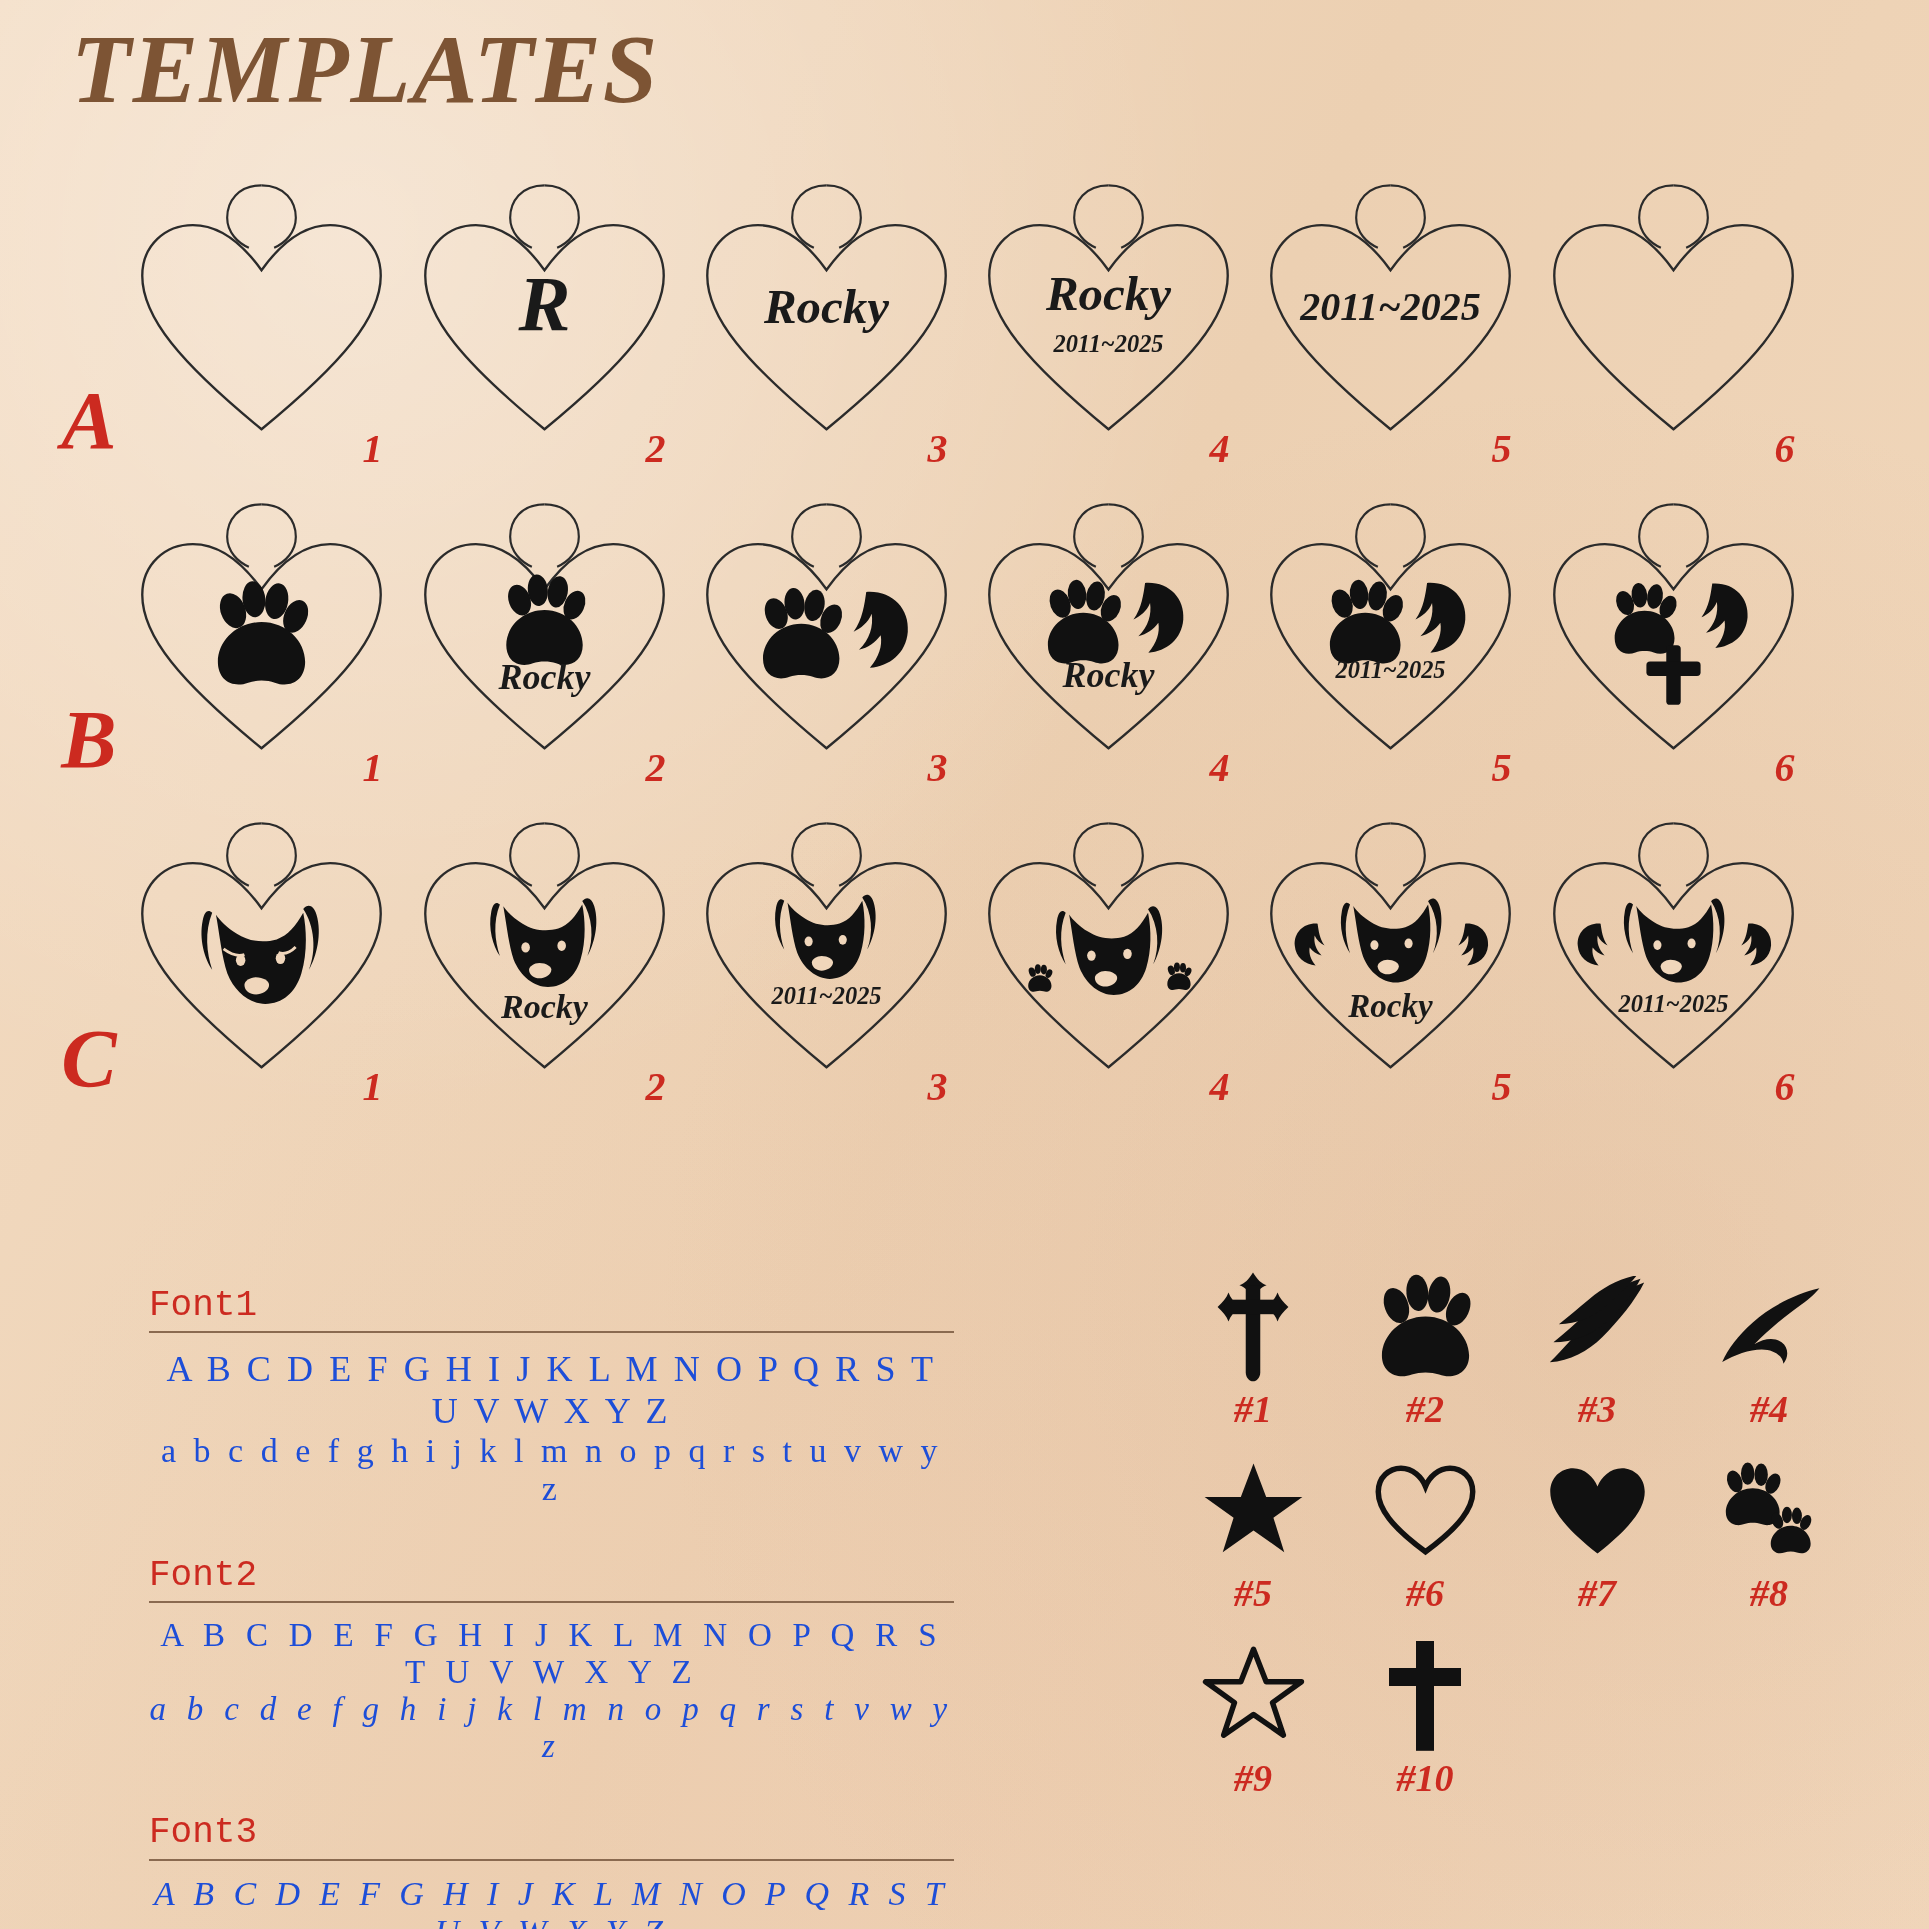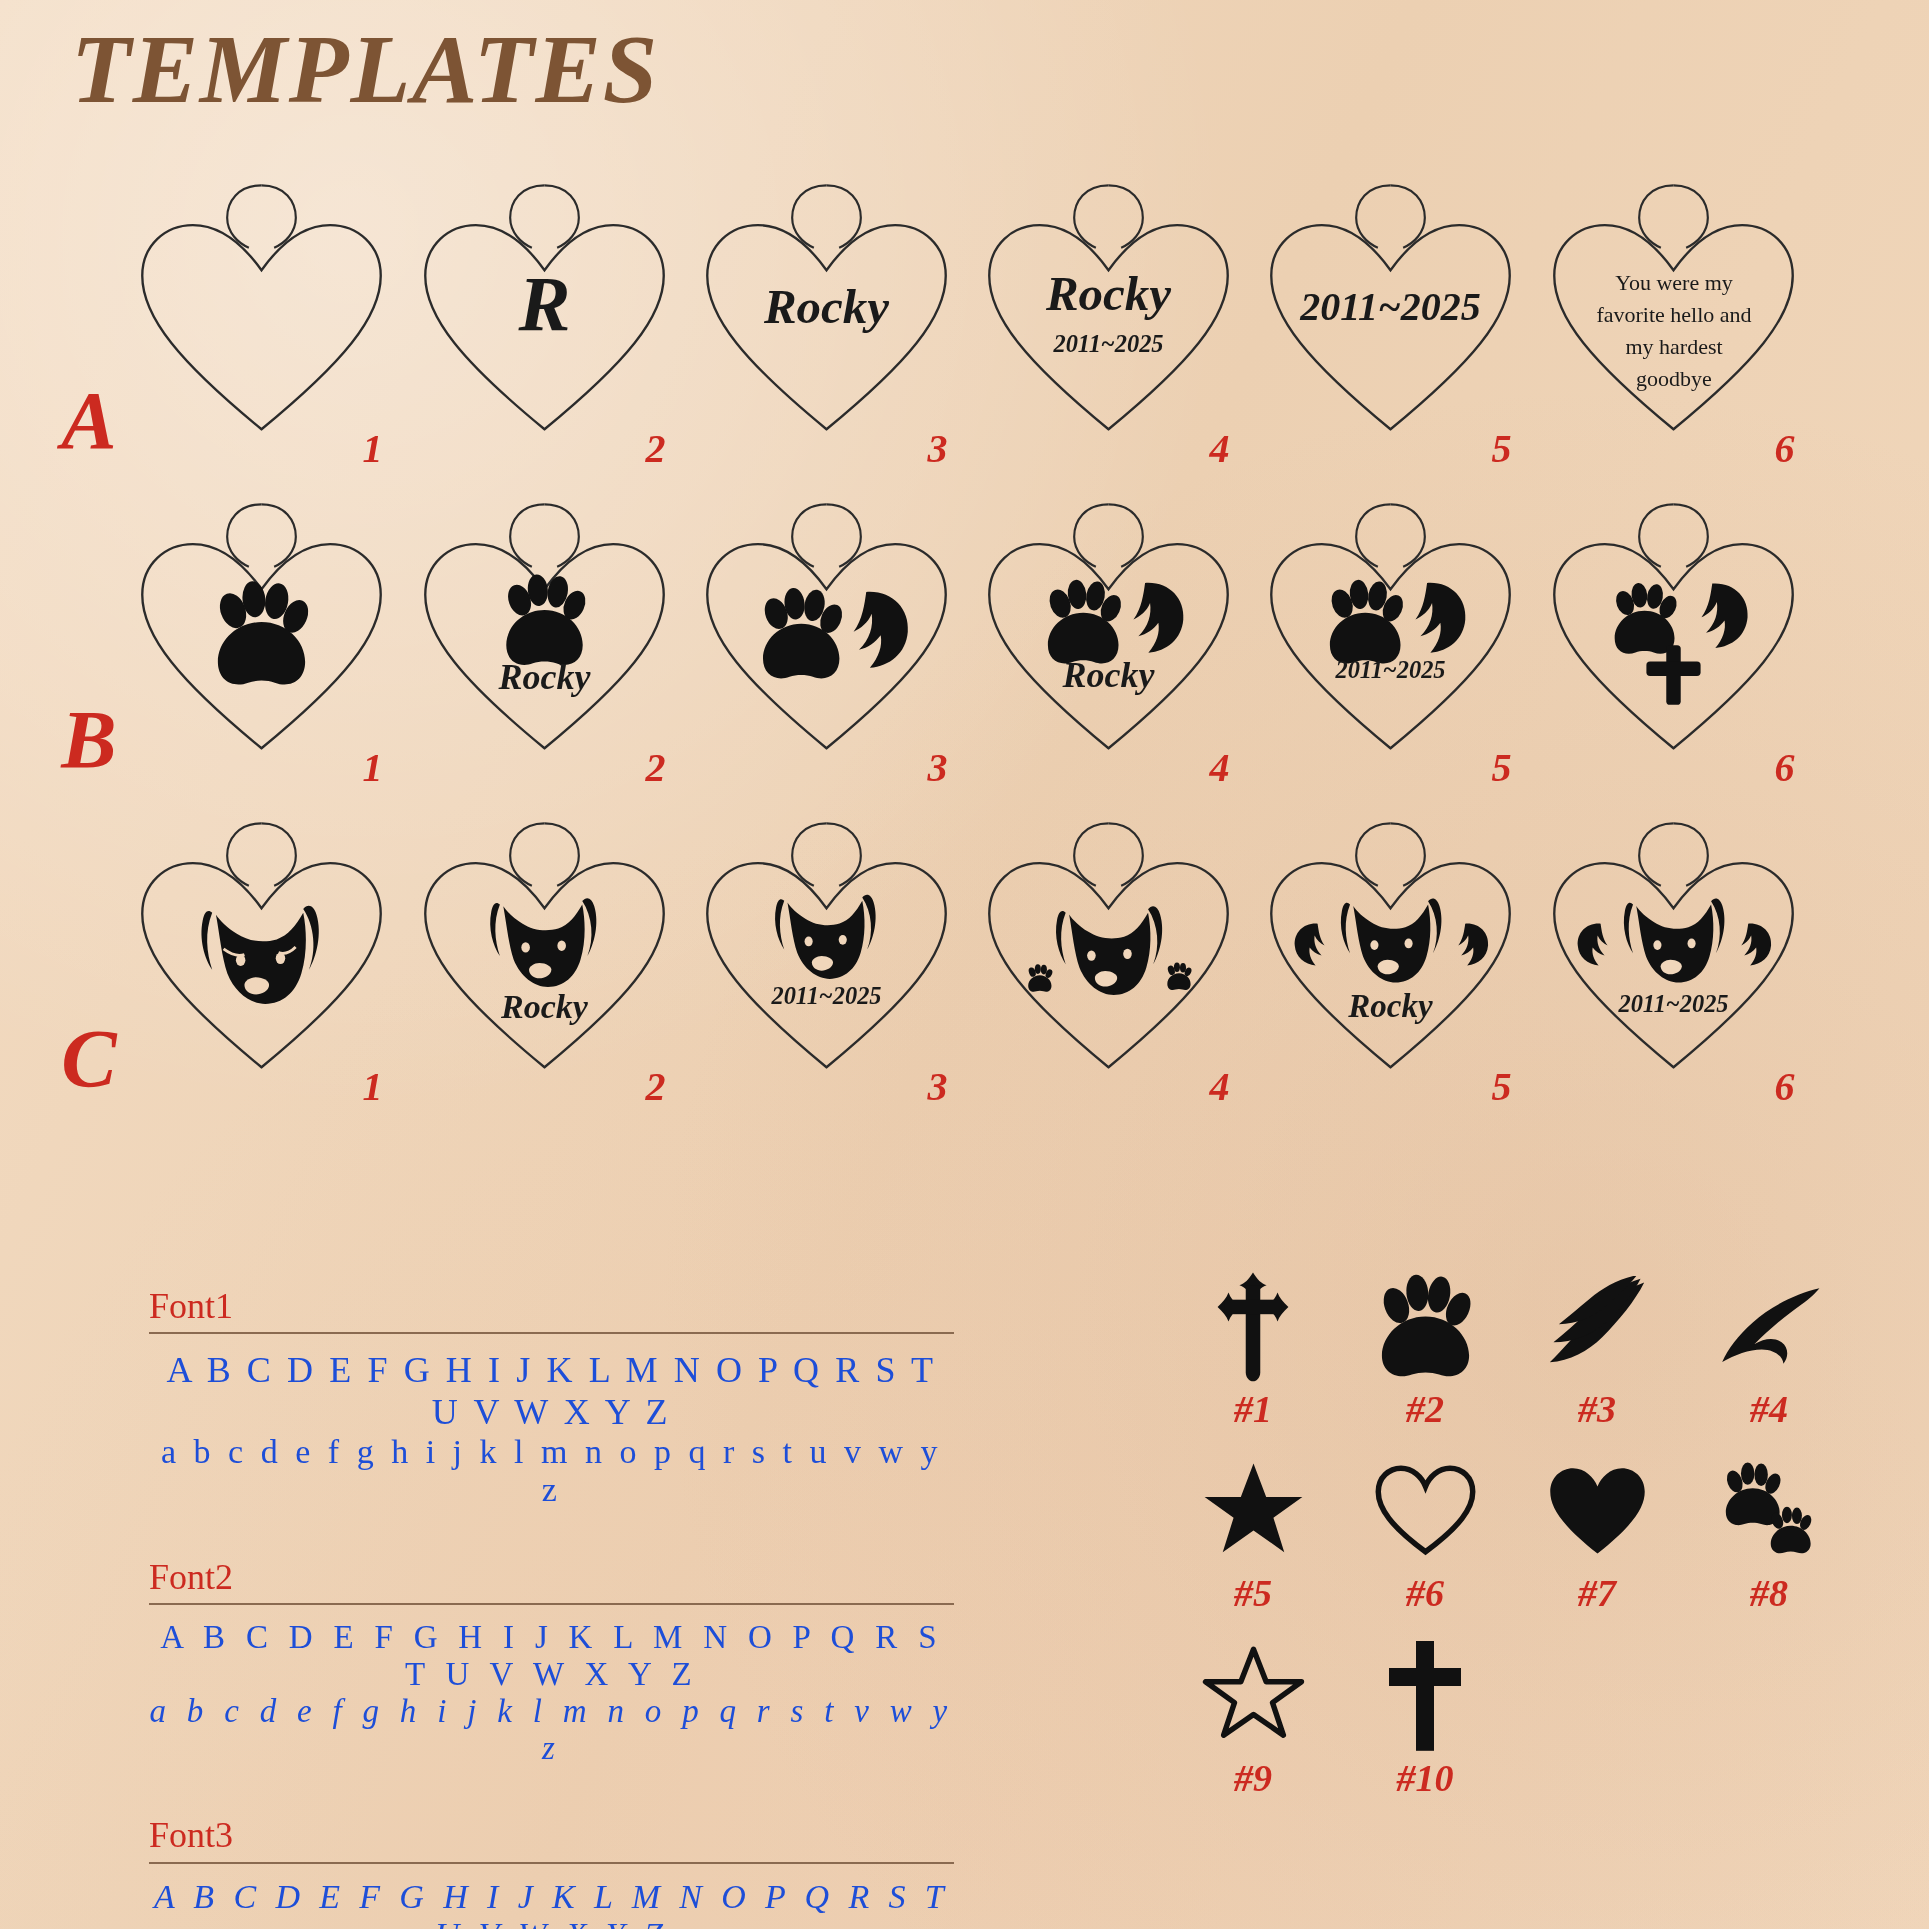--- a/index.html
+++ b/index.html
@@ -61,21 +61,21 @@
     position:absolute; left:0; width:271px; text-align:center;
     color:#1a1a1a; pointer-events:none;
   }
   .script{ font-family:"Liberation Serif", serif; font-style:italic; font-weight:bold; }
   .serif-ital{ font-family:"Liberation Serif", serif; font-style:italic; font-weight:bold; }
 
   
   #fonts-block{ position:absolute; left:149px; top:1285px; width:814px; }
   .font-entry{ margin-bottom:47px; }
   .font-label{
-    font-family:Liberation Serif, serif;
+    font-family:Liberation Mono, monospace;
     color:#cc2a20; font-size:36px; margin-bottom:5.4px;
   }
   .font-rule{ height:1.8px; background:#8a6a50; width:805px; margin-bottom:14.5px; }
   .font-sample{ color:#1d4ed8; text-align:center; width:805px; }
   .f1-up{ font-family:"Liberation Serif", serif; font-size:36px; letter-spacing:3.6px; }
   .f1-low{ font-family:"Liberation Serif", serif; font-size:34px; letter-spacing:4.5px; }
   .f2-up{ font-family:"Liberation Serif", serif; font-size:33px; letter-spacing:6.3px; }
   .f2-low{ font-family:"Liberation Serif", serif; font-style:italic; font-size:33px; letter-spacing:6.3px; }
   .f3-up{ font-family:"Liberation Serif", serif; font-style:italic; font-size:34px; letter-spacing:5.4px; }
 
@@ -156,21 +156,20 @@
         <div class="tag-text serif-ital" style="top:125px; font-size:40px;">2011~2025</div>
         <div class="tag-num">5</div>
       </div>
 
       <div class="tag-cell" style="left:1484px">
         <svg class="tag-svg" viewBox="0 0 300 315">
           <path d="M150 30 C124 30 112 48 112 66 C112 82 124 94 136 99" fill="none" stroke="#2b2b2b" stroke-width="2.4"></path>
           <path d="M150 30 C176 30 188 48 188 66 C188 82 176 94 164 99" fill="none" stroke="#2b2b2b" stroke-width="2.4"></path>
           <path d="M150 300 C 60 226 18 176 18 130 C18 96 44 74 74 74 C104 74 130 96 150 124 C170 96 196 74 226 74 C256 74 282 96 282 130 C282 176 240 226 150 300 Z" fill="none" stroke="#2b2b2b" stroke-width="2.6"></path>
         </svg>
-        <div class="tag-text" style="top:109px; font-size:22px; line-height:1.45; padding:0 51px; width:170px; font-family:'Liberation Serif', serif;">You were my favorite hello and my hardest goodbye</div>
         <div class="tag-num">6</div>
       </div>
     </div>
 
     <div class="tpl-row">
       <div class="row-letter">B</div>
 
       <div class="tag-cell" style="left:72px">
         <svg class="tag-svg" viewBox="0 0 300 315">
           <path d="M150 30 C124 30 112 48 112 66 C112 82 124 94 136 99" fill="none" stroke="#2b2b2b" stroke-width="2.4"></path>

